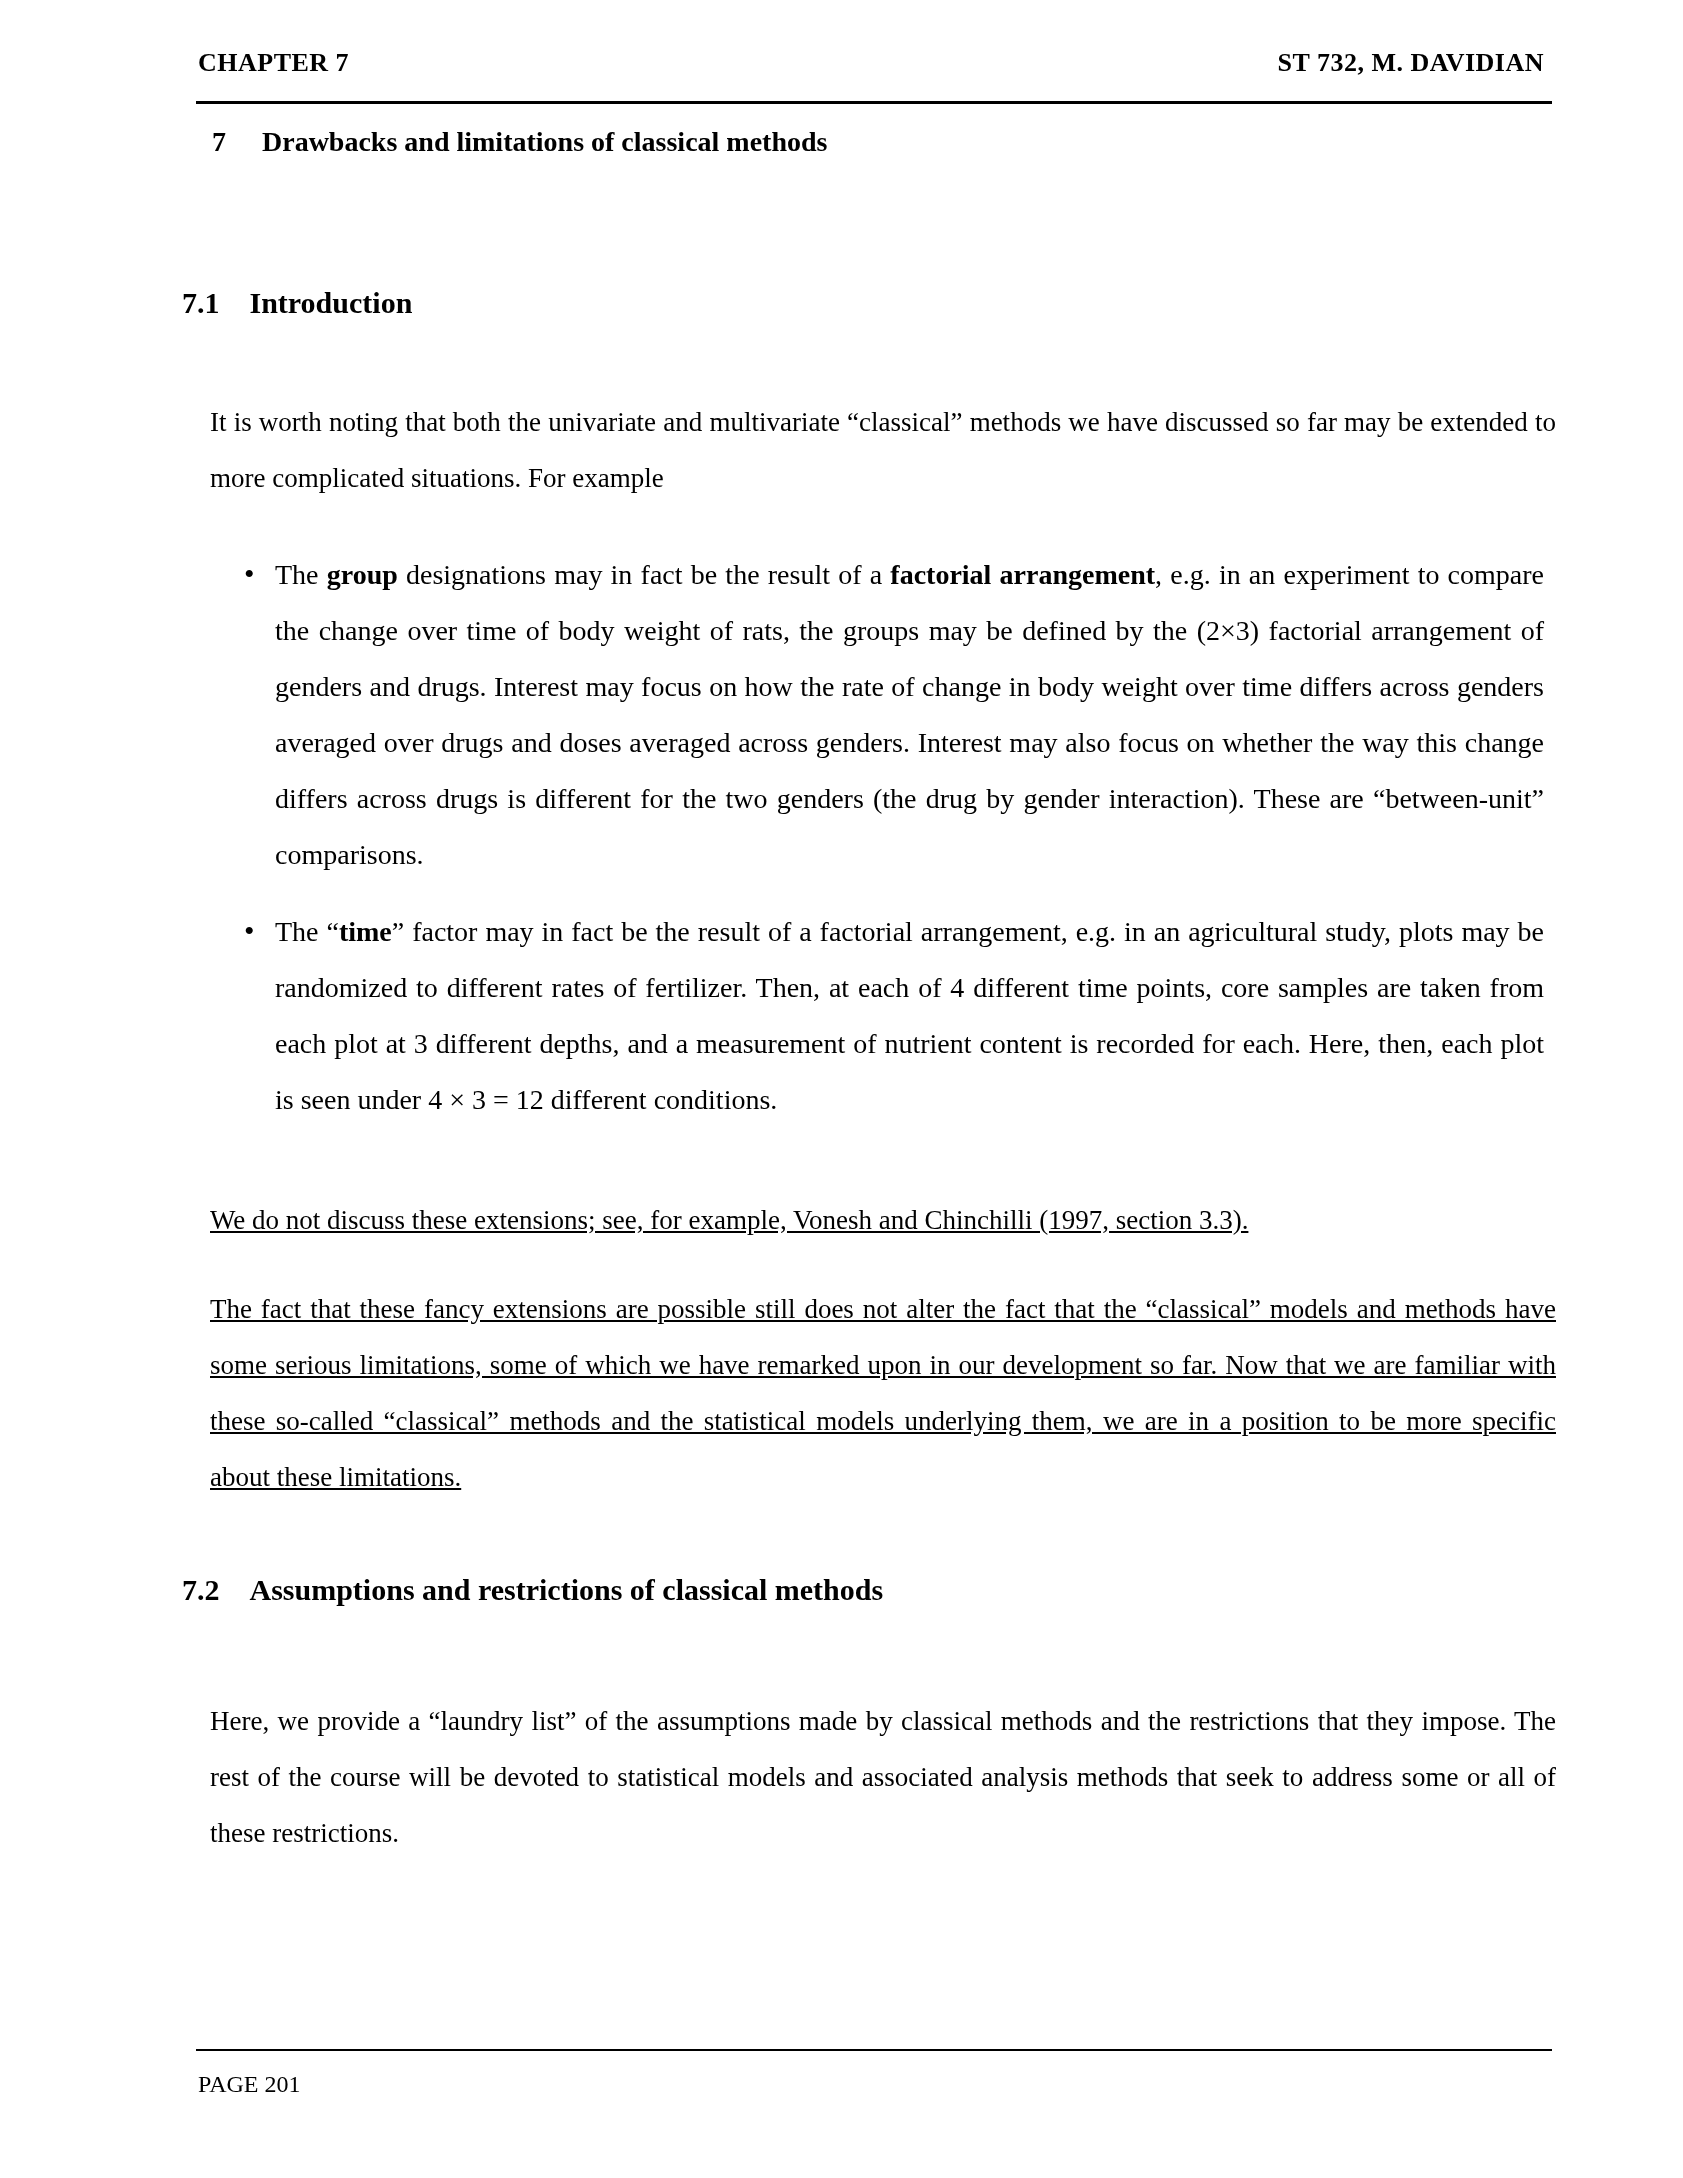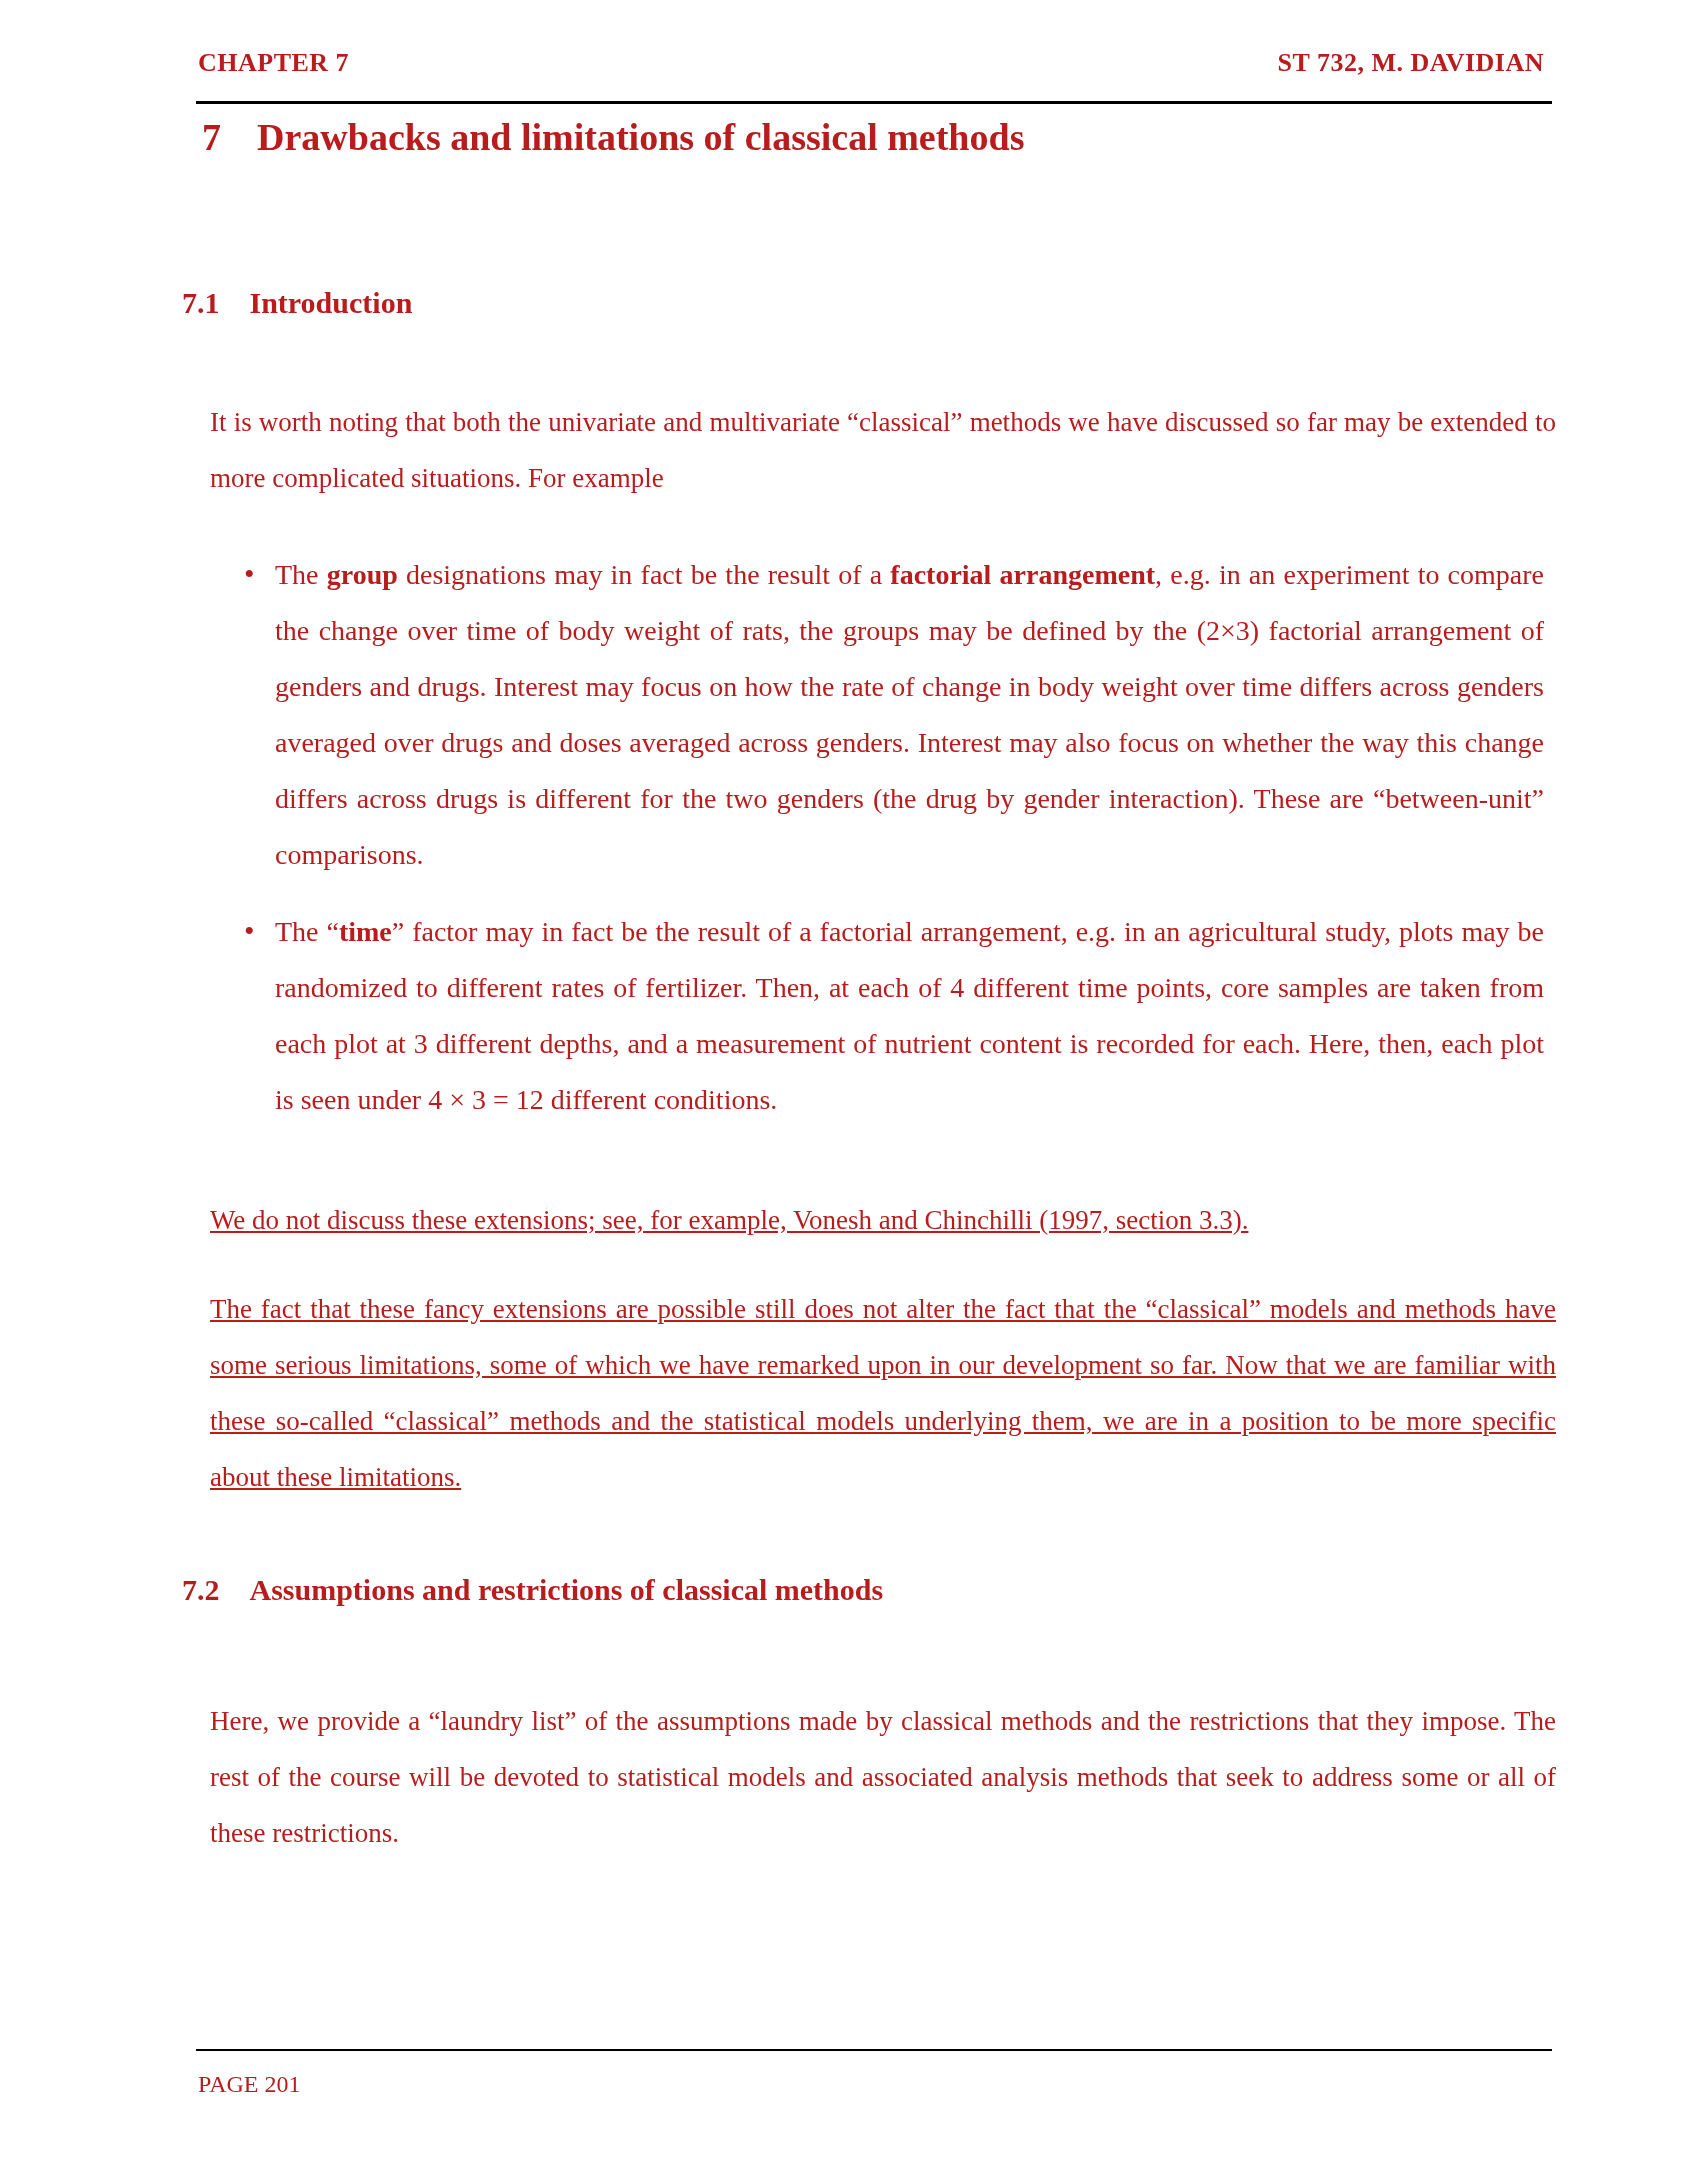--- a/index.html
+++ b/index.html
@@ -5,21 +5,21 @@
   html, body {
     margin: 0;
     padding: 0;
     background: #ffffff;
   }
   .page {
     position: relative;
     width: 1683px;
     height: 2178px;
     background: #ffffff;
-    color: #b91c1c;
+    color: #000000;
     font-family: "Liberation Serif", "DejaVu Serif", serif;
     overflow: hidden;
   }
 
   .running-head {
     position: absolute;
     left: 198px;
     width: 1346px;
     top: 48px;
     display: flex;
@@ -34,22 +34,22 @@
     width: 1356px;
     background: #000000;
   }
   .head-rule { top: 101px; height: 3px; }
   .foot-rule { top: 2049px; height: 2px; }
 
   h1.chapter-title {
     position: absolute;
     left: 198px;
     top: 111px;
-    margin: 4px;
-    font-size: 38px;
+    margin: 14px;
+    font-size: 28px;
     font-weight: bold;
     line-height: 1.2;
   }
   .secnum1 { display: inline-block; margin-right: 36px; }
 
   h2.sec {
     position: absolute;
     left: 182px;
     margin: 0;
     font-size: 30px;

